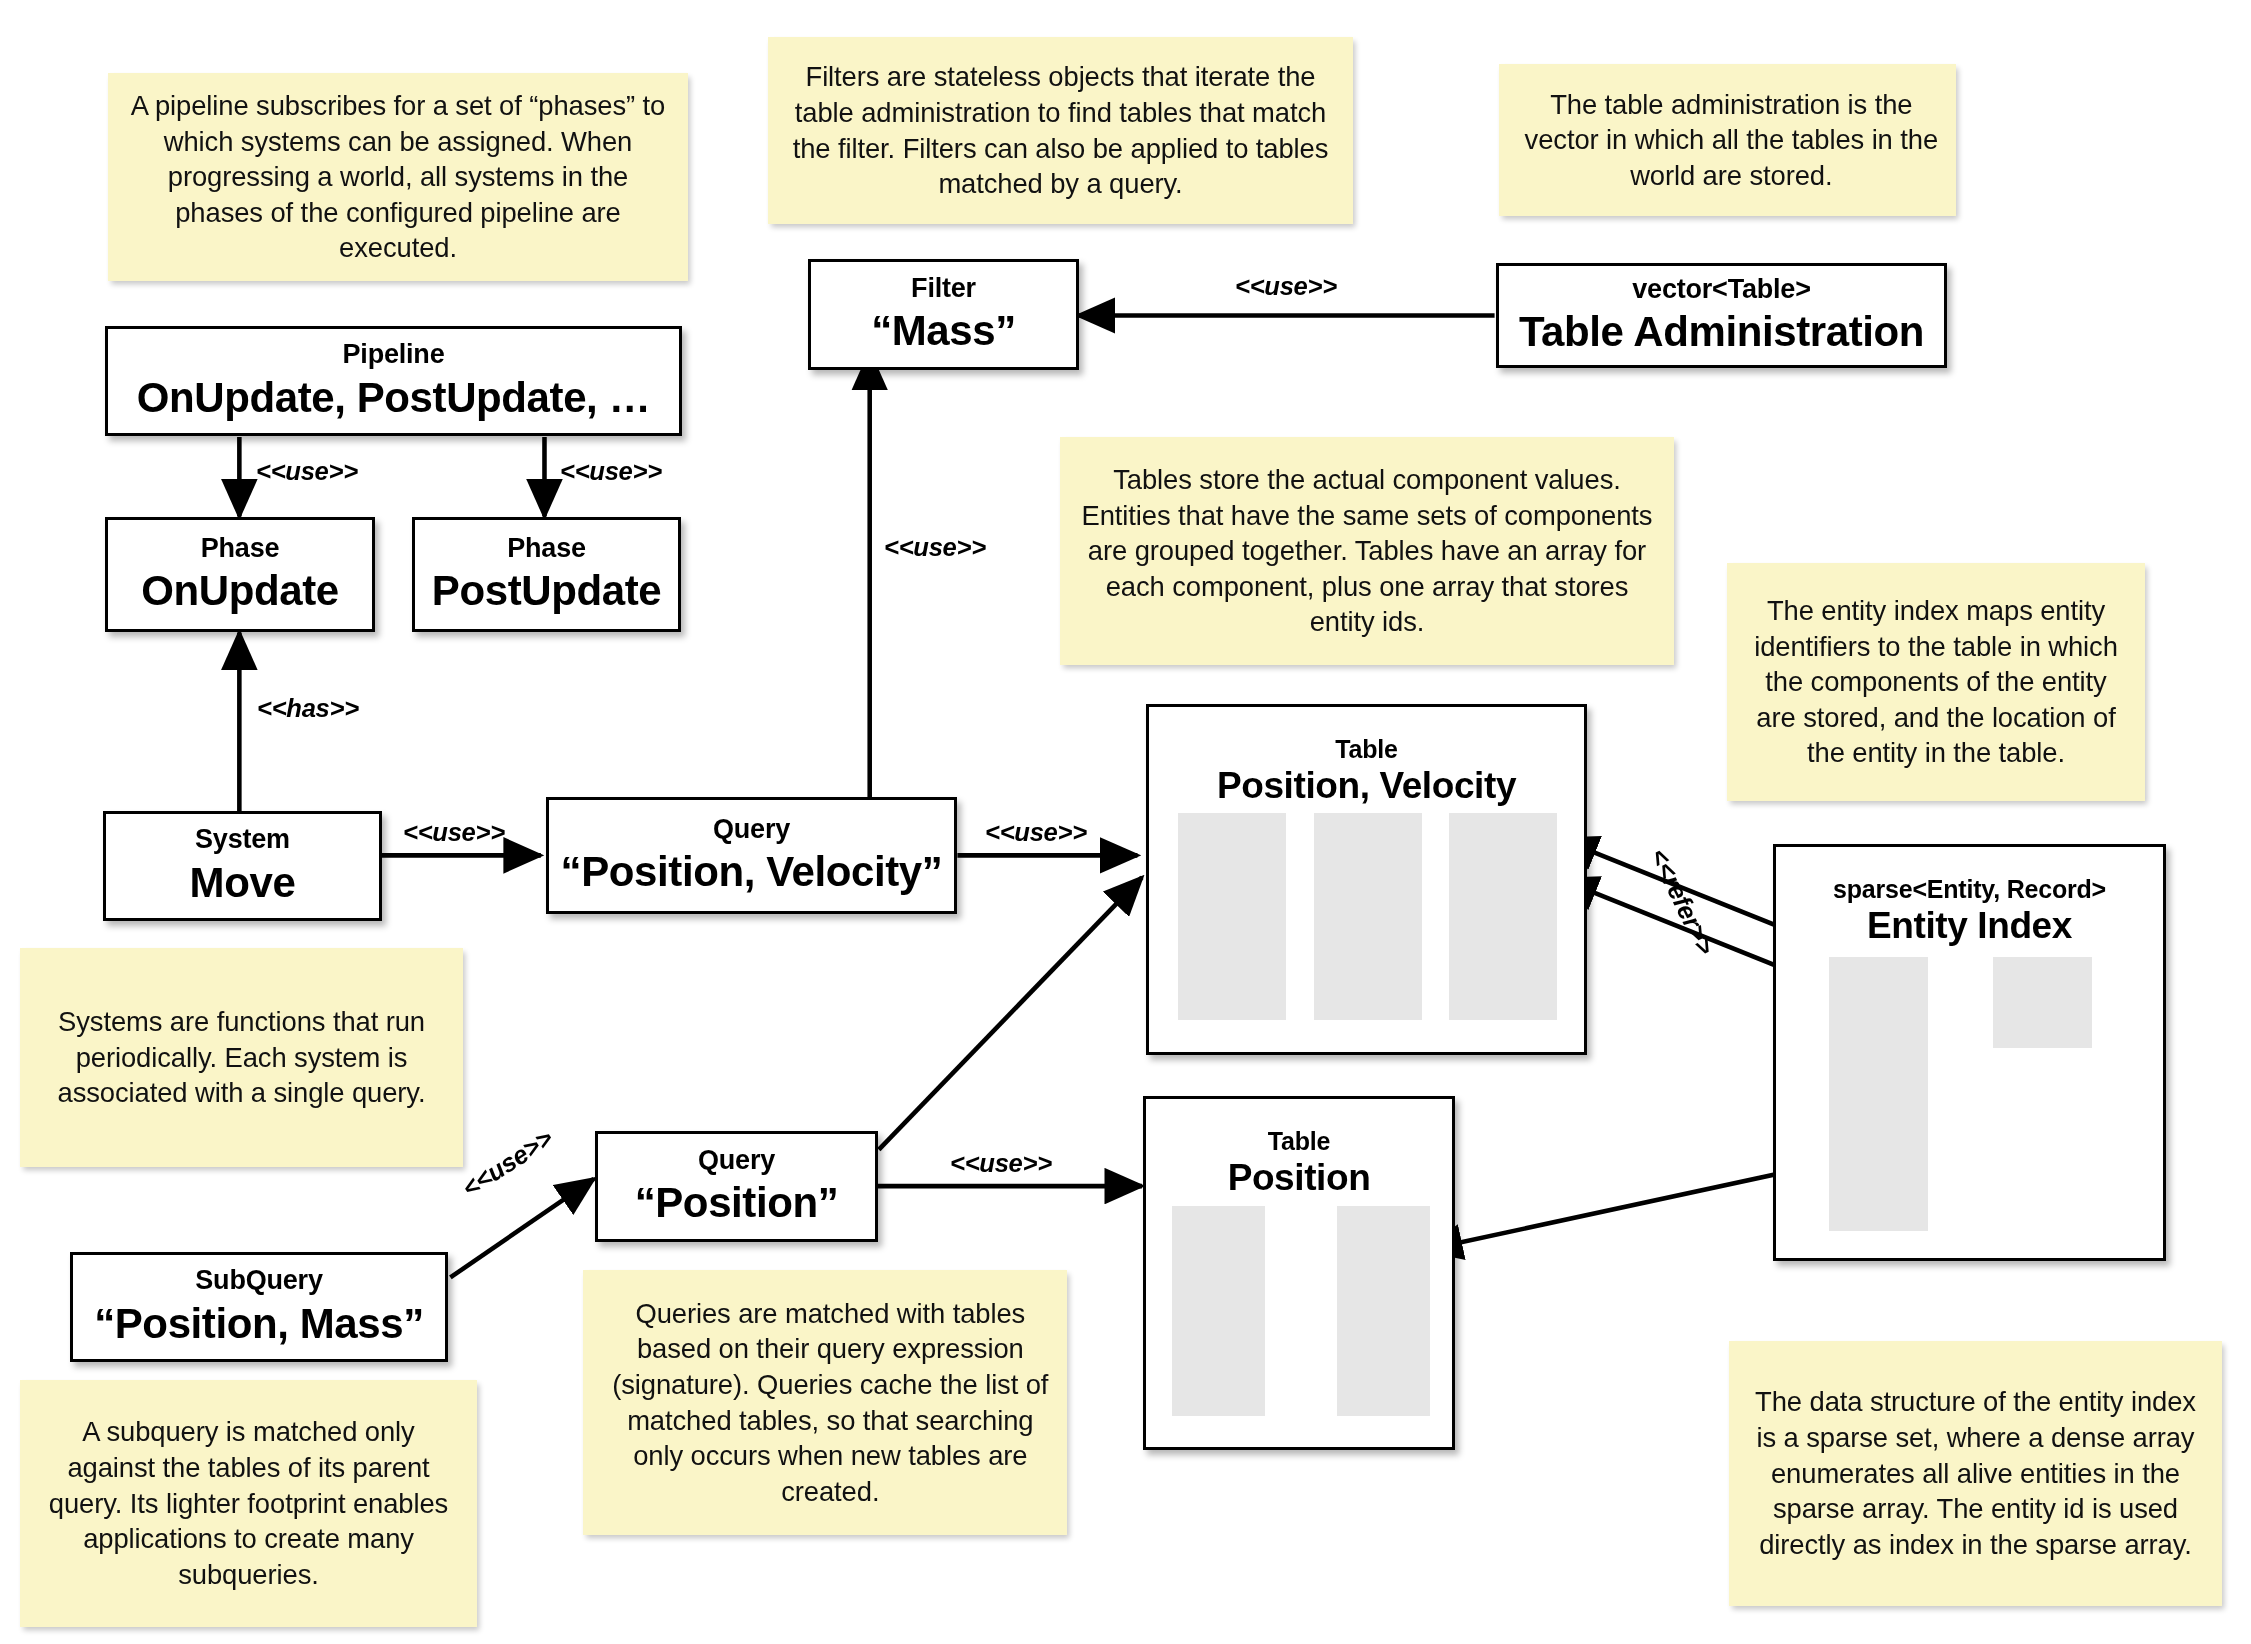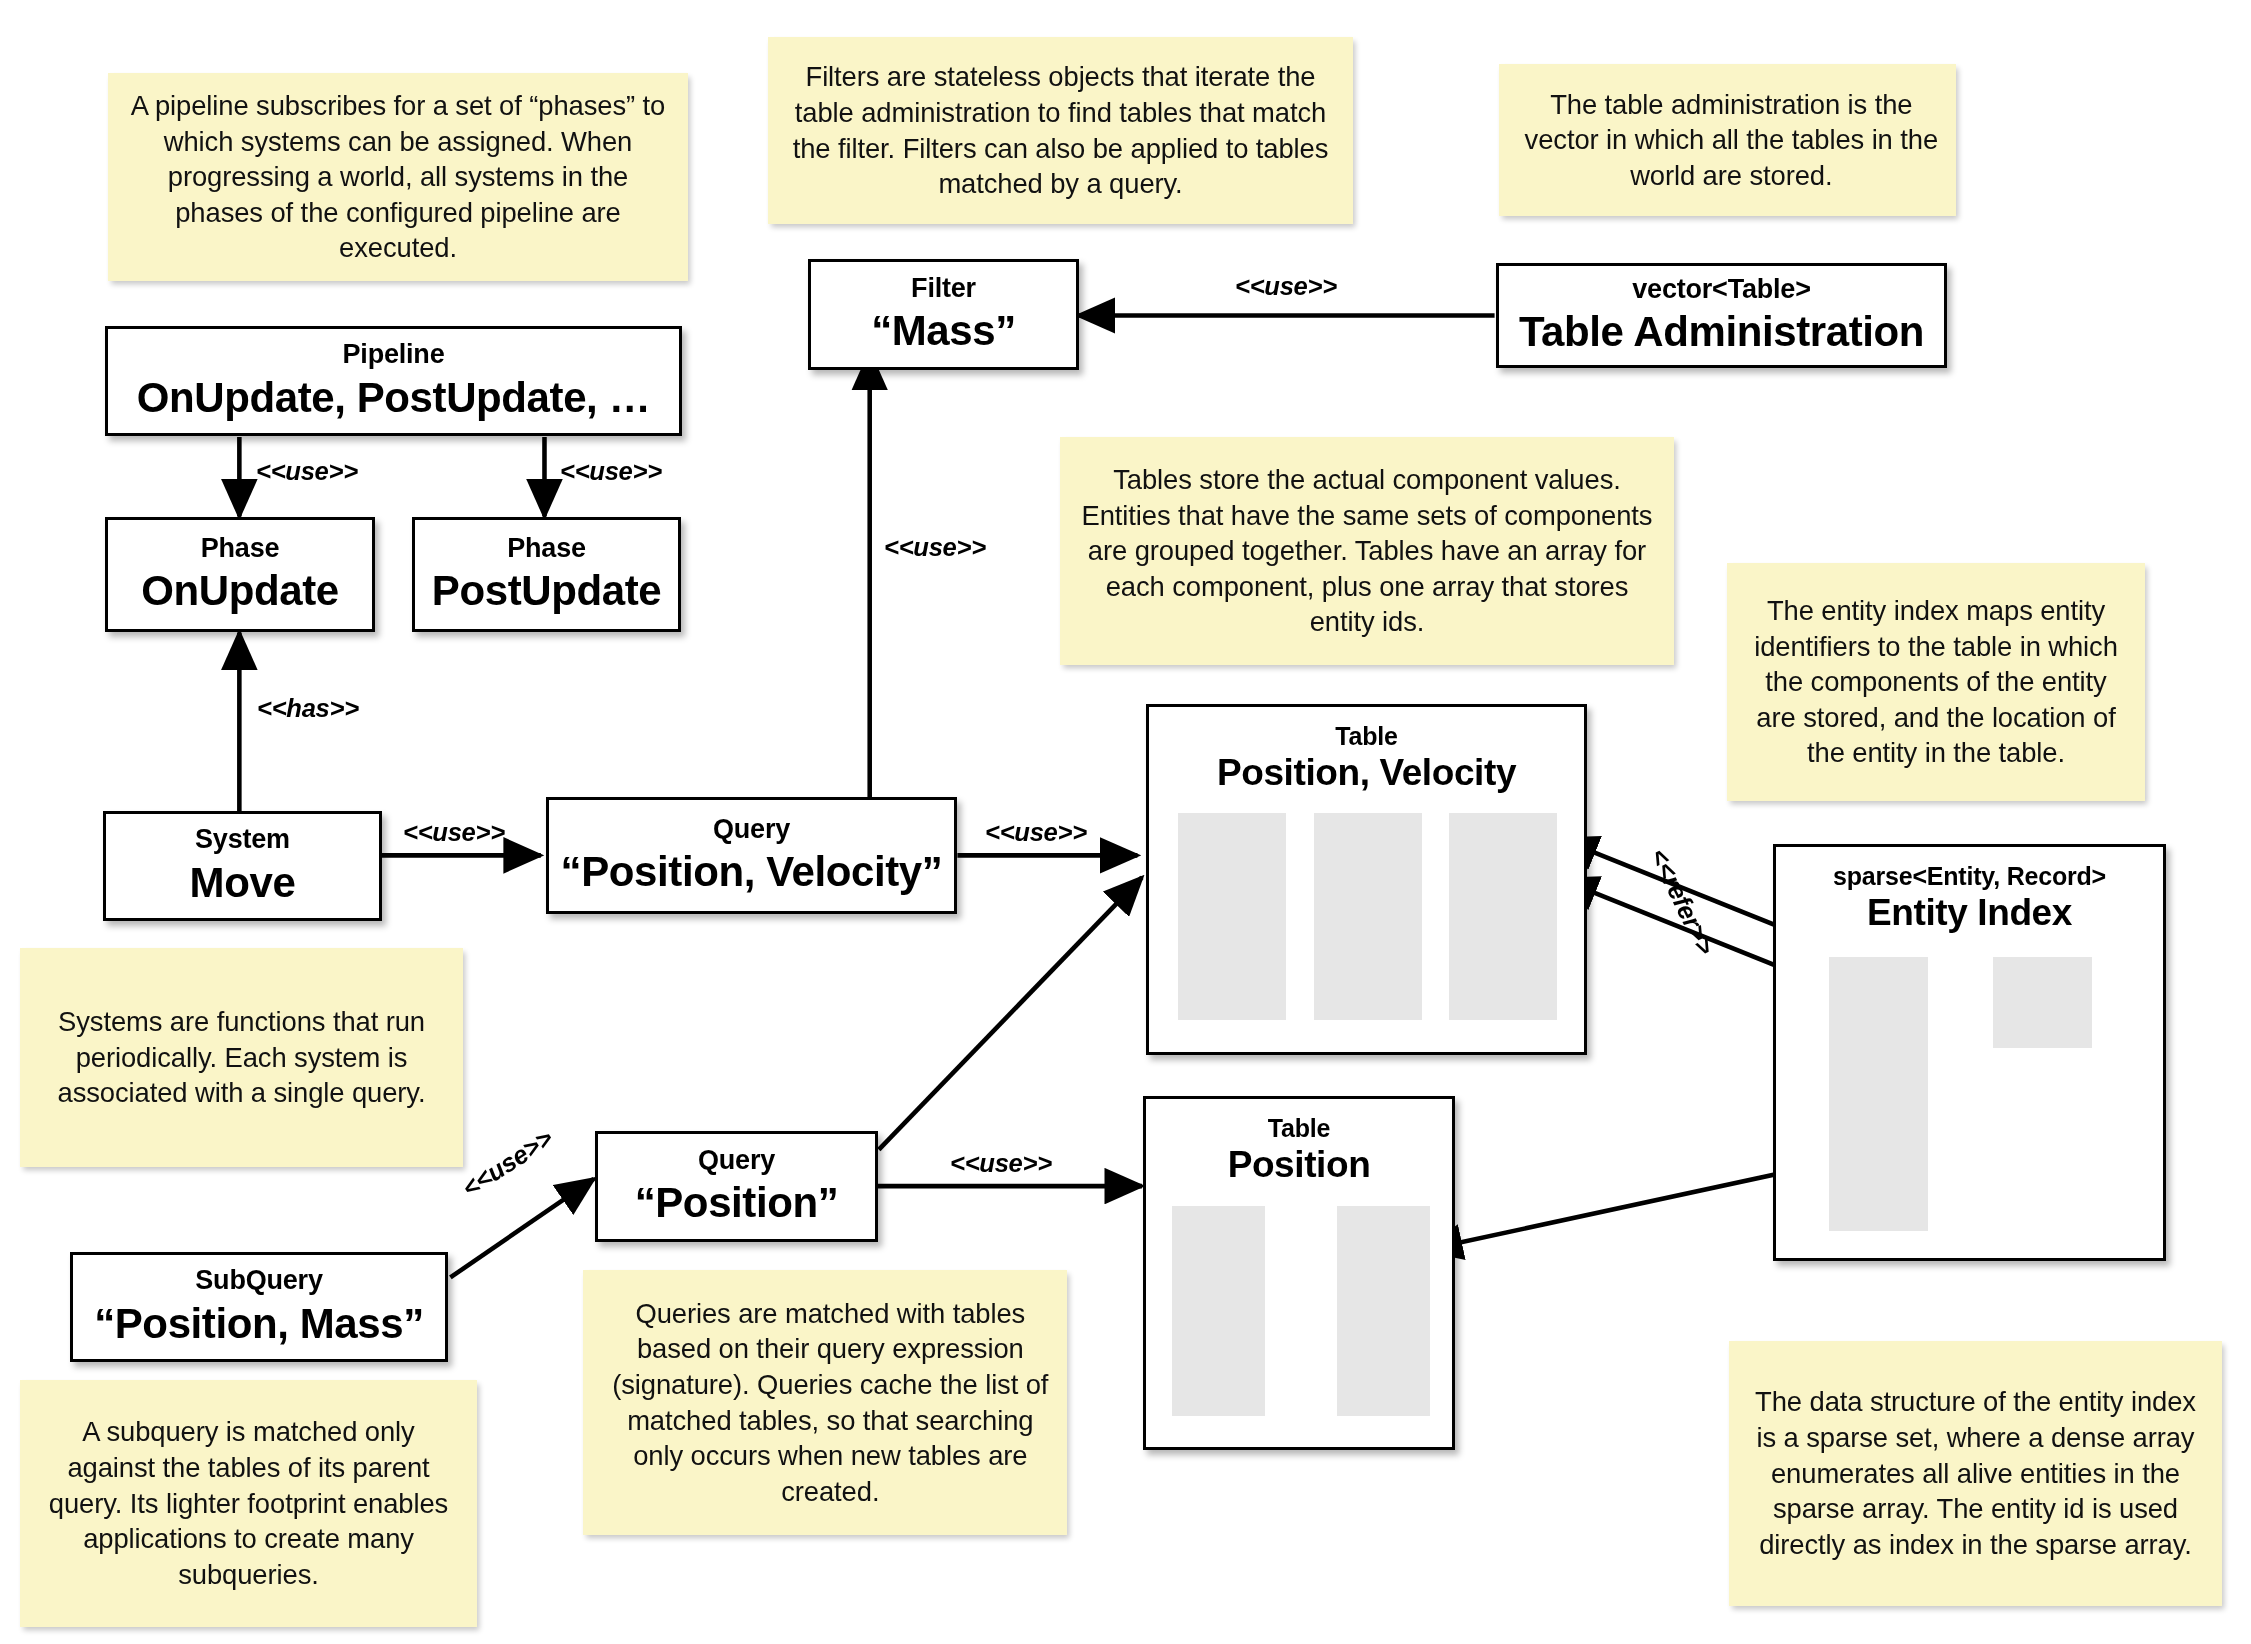--- a/index.html
+++ b/index.html
@@ -37,21 +37,21 @@
     box-shadow:3.7px 4.6px 6.4px rgba(0,0,0,0.28);
     display:flex; flex-direction:column;
     align-items:center;
     justify-content:center;
     text-align:center;
   }
   .box .stereo { font-size:27px; font-weight:700; line-height:1.1; letter-spacing:-0.2px;}
   .box .title  { font-size:42px; font-weight:700; line-height:1.15; margin-top:3.7px; letter-spacing:-0.4px;}
 
   
-  .tablebox { justify-content:flex-start; padding-top:16px; }
+  .tablebox { justify-content:flex-start; padding-top:29px; }
   .tablebox .stereo { font-size:25px; font-weight:700; }
   .tablebox .title  { font-size:37px; font-weight:700; margin-top:1.8px;}
   .cols { position:absolute; display:flex; gap:0; }
   .col { background:#e6e6e6; }
 
   
   .elabel {
     position:absolute;
     font-size:25.6px;
     font-style:italic;

